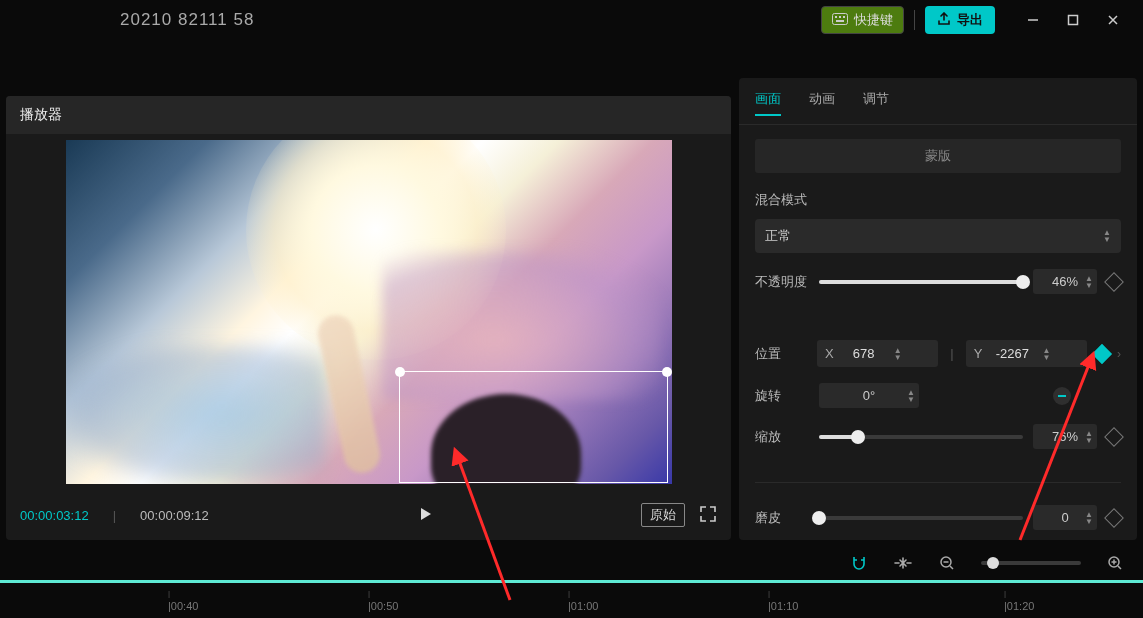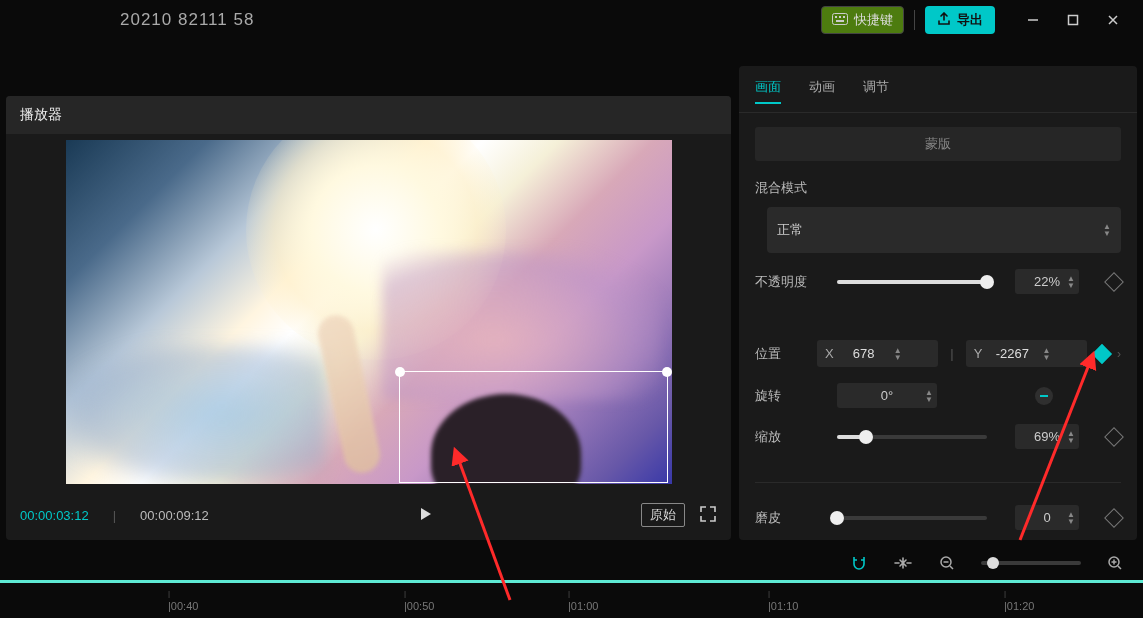--- a/index.html
+++ b/index.html
@@ -198,26 +198,25 @@
 }
 .subtab.active { background: #3a3a3a; color: #eee; }
 .props { padding: 18px 16px 10px 16px; display: flex; flex-direction: column; gap: 16px; }
 .prop-label { color: #bbb; font-size: 13px; }
 .select-box {
   display: flex;
   align-items: center;
   justify-content: space-between;
   background: #2a2a2a;
   border-radius: 4px;
-  padding: 14px 10px;
-  cursor: pointer;
-  margin-left: 12px;
+  padding: 8px 10px;
+  cursor: pointer;
 }
 .stepper-v { display: flex; flex-direction: column; gap: 1px; color: #888; font-size: 8px; line-height: 7px; }
-.row { display: flex; align-items: center; gap: 28px; }
+.row { display: flex; align-items: center; gap: 10px; }
 .row-label { width: 54px; color: #bbb; }
 .slider-track {
   position: relative;
   flex: 1;
   height: 4px;
   background: #3a3a3a;
   border-radius: 2px;
   cursor: pointer;
 }
 .slider-fill { position: absolute; left: 0; top: 0; height: 4px; background: #ddd; border-radius: 2px; }
@@ -401,21 +400,21 @@
         </div>
       </div>
 
       <div class="row">
         <div class="row-label">不透明度</div>
         <div class="slider-track">
           <div class="slider-fill" style="width:100%;"></div>
           <div class="slider-thumb" style="left:100%;"></div>
         </div>
         <div class="val-box">
-          <span>22%</span>
+          <span>46%</span>
           <span class="stepper-v">▲<br>▼</span>
         </div>
         <div class="kf"></div>
       </div>
 
       <div style="height:14px;"></div>
 
       <div class="pos-row">
         <div class="row-label">位置</div>
         <div class="xy-box" style="flex:1;">
@@ -446,21 +445,21 @@
         <div style="width:40px;"></div>
       </div>
 
       <div class="row">
         <div class="row-label">缩放</div>
         <div class="slider-track">
           <div class="slider-fill" style="width:19%;"></div>
           <div class="slider-thumb" style="left:19%;"></div>
         </div>
         <div class="val-box">
-          <span>69%</span>
+          <span>76%</span>
           <span class="stepper-v">▲<br>▼</span>
         </div>
         <div class="kf"></div>
       </div>
 
       <div style="height:18px;border-bottom:1px solid #2a2a2a;"></div>
 
       <div class="row" style="margin-top:6px;">
         <div class="row-label">磨皮</div>
         <div class="slider-track">
@@ -503,21 +502,21 @@
         <circle cx="7" cy="7" r="5"></circle>
         <line x1="4.5" y1="7" x2="9.5" y2="7"></line>
         <line x1="7" y1="4.5" x2="7" y2="9.5"></line>
         <line x1="11" y1="11" x2="14" y2="14"></line>
       </svg>
   </div>
 </div>
 
 <div class="timeline-ruler">
   <div class="tick" style="left:168px;">|00:40</div>
-  <div class="tick" style="left:368px;margin-left:36px;">|00:50</div>
+  <div class="tick" style="left:368px;">|00:50</div>
   <div class="tick" style="left:568px;">|01:00</div>
   <div class="tick" style="left:768px;">|01:10</div>
   <div class="tick" style="left:968px;margin-left:36px;">|01:20</div>
 </div>
 
 <div class="arrow arrow1">
   <svg class="arrsvg" width="90" height="170">
       <defs>
         <marker id="ah1" markerWidth="10" markerHeight="10" refX="2" refY="3" orient="auto">
           <path d="M0,0 L6,3 L0,6 z" fill="#ff2a2a"></path>

